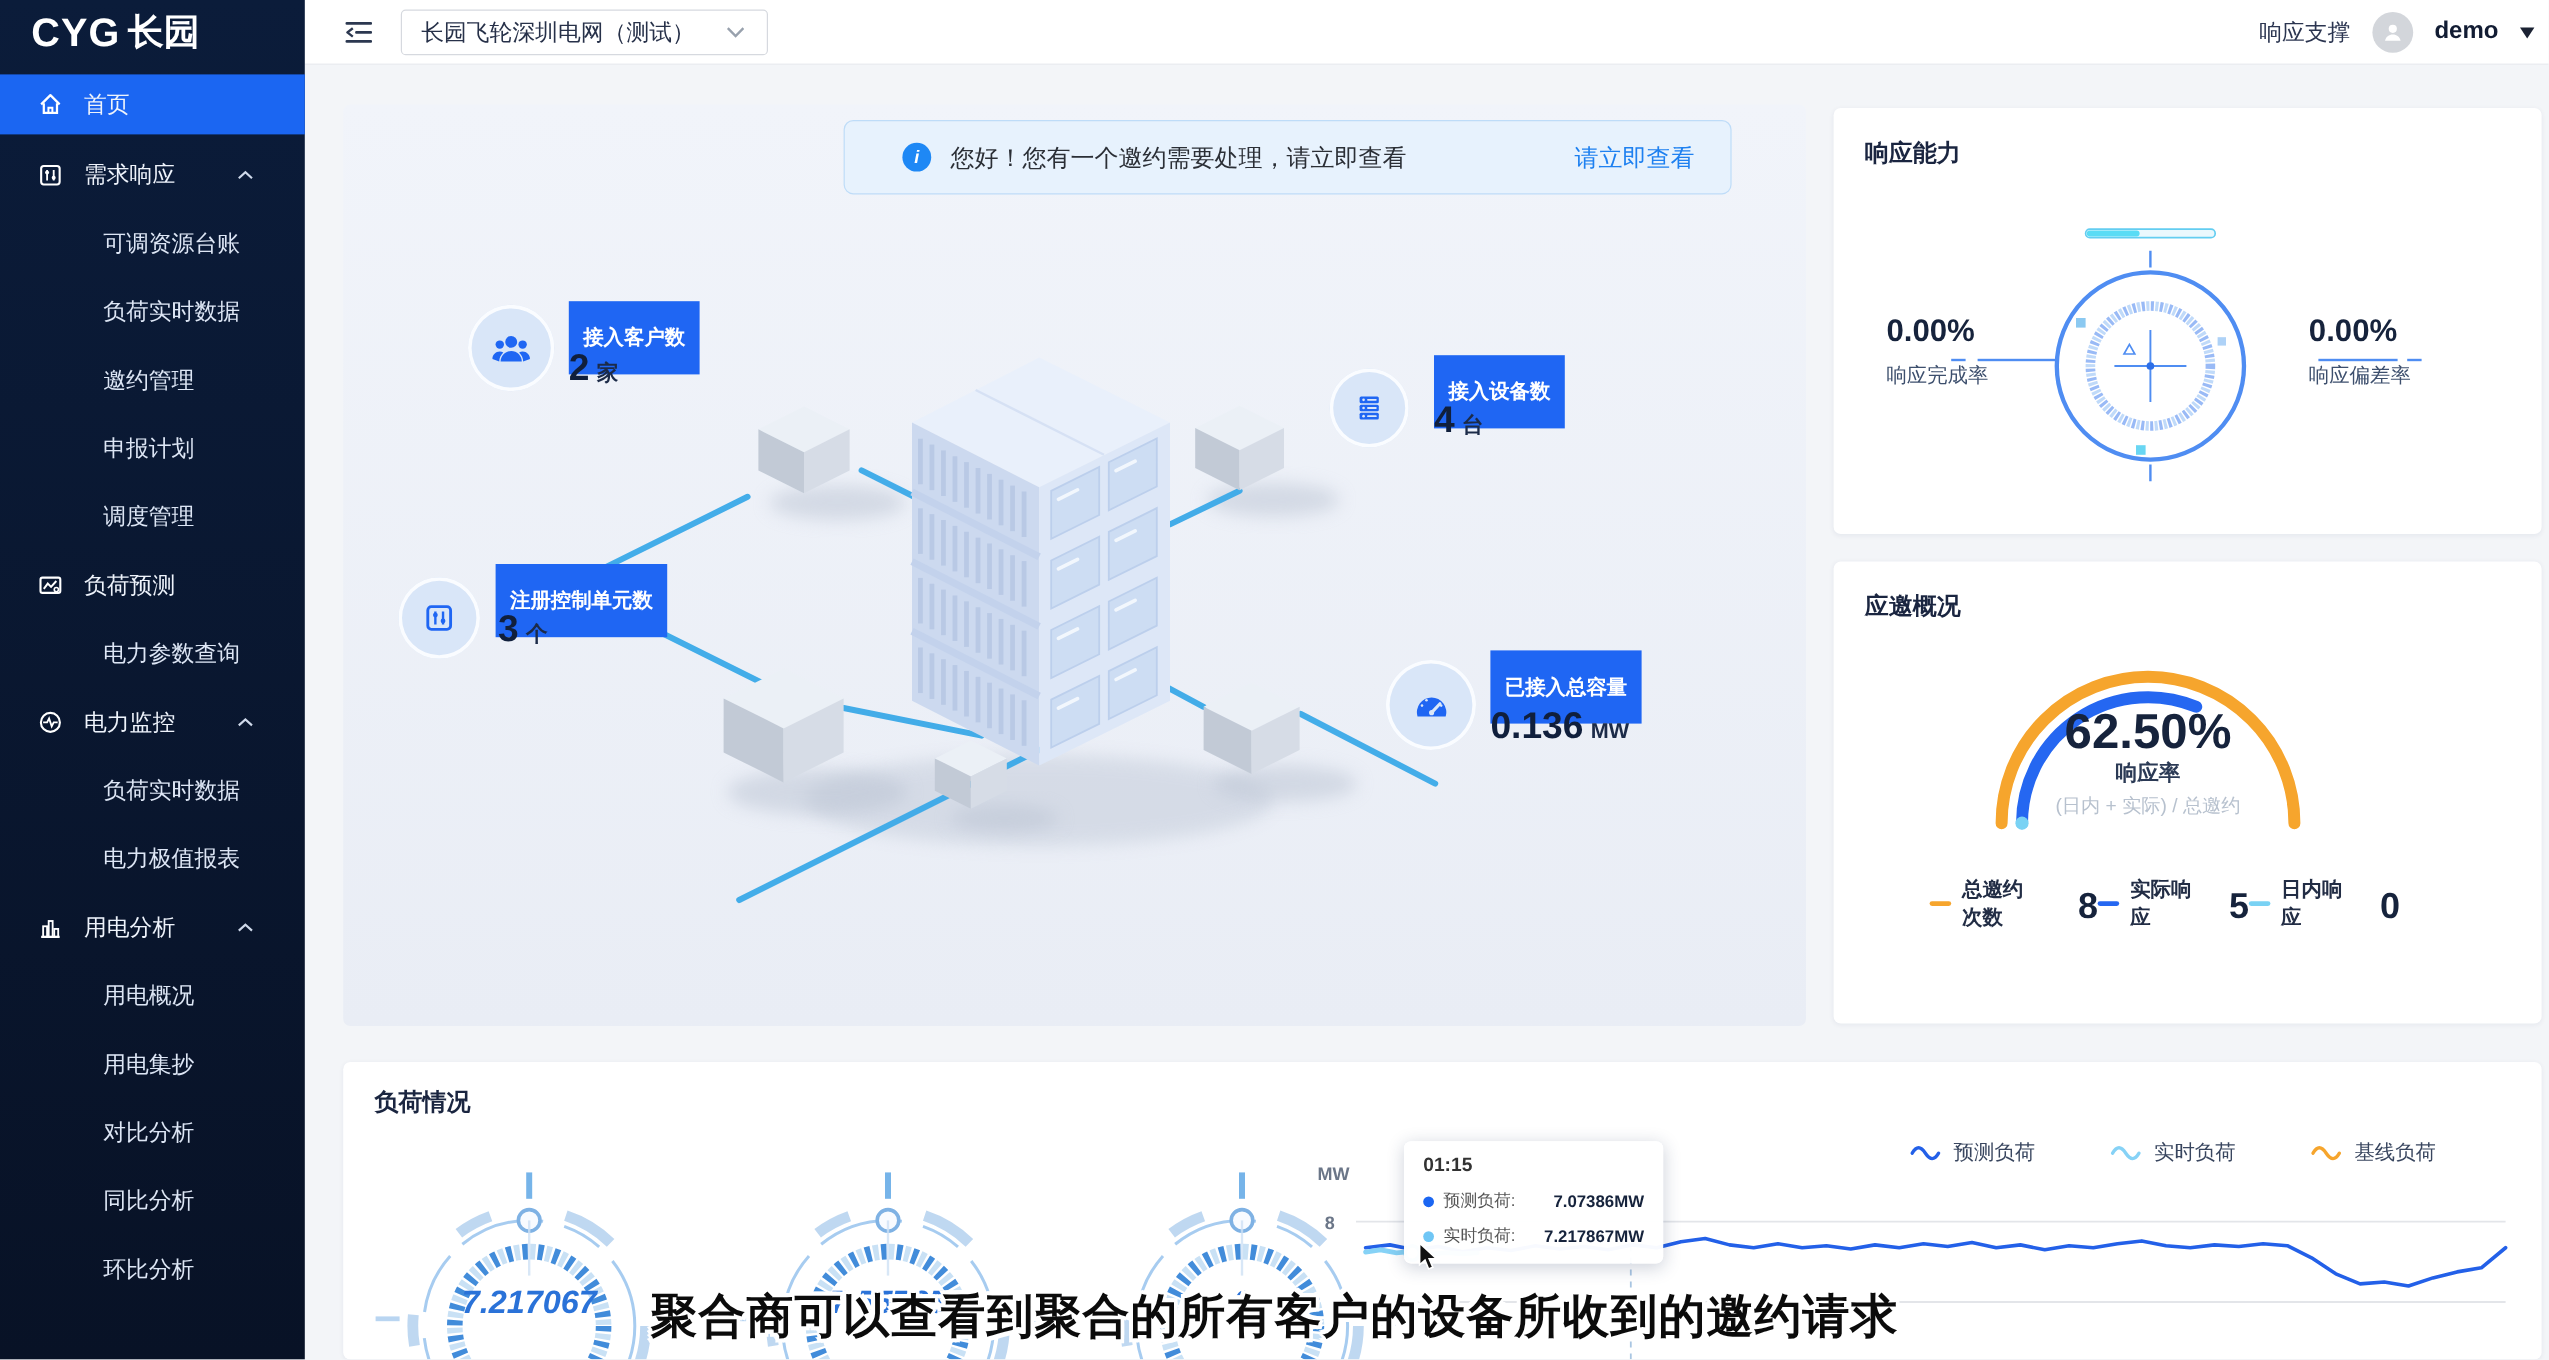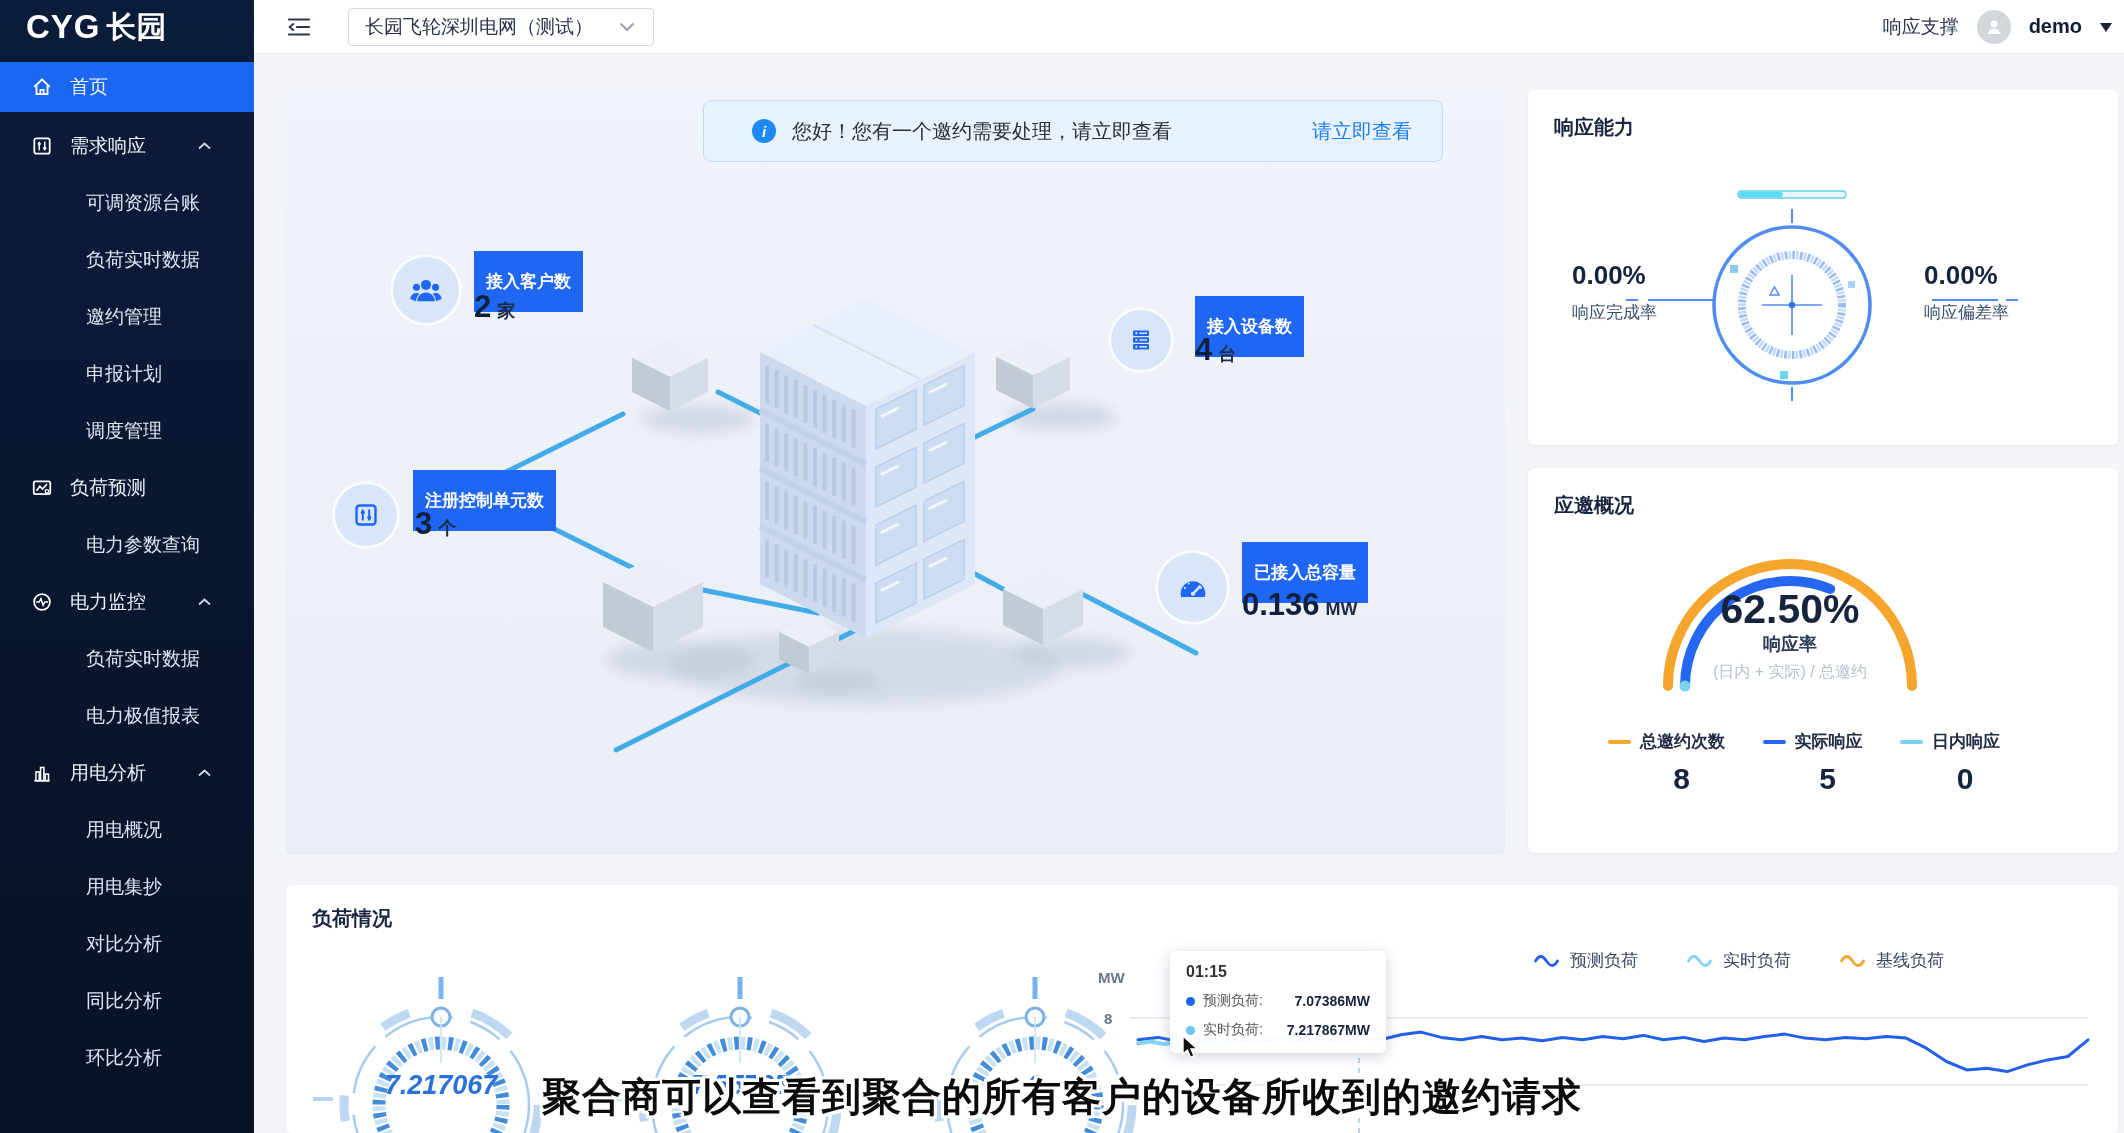--- a/index.html
+++ b/index.html
@@ -15,21 +15,21 @@
   .nav-item { height:57px; display:flex; align-items:center; padding-left:30px; color:#eef3fb; font-size:19px; cursor:pointer; }
   .nav-item.active { background:#1b66f2; height:50px; margin:2px 0 5px; }
   .nav-item .nicon { width:24px; height:24px; display:inline-flex; align-items:center; justify-content:center; }
   .nav-item .nlabel { margin-left:16px; }
   .nav-item.sub { padding-left:70px; color:#dde6f5; }
   .nav-item .chev { margin-left:auto; margin-right:42px; display:inline-flex; }
 
   
   .topbar { position:absolute; left:254px; top:0; width:1870px; height:54px; background:#fff; border-bottom:1px solid #e7e9ee; display:flex; align-items:center; z-index:9; }
   .collapse-btn { margin-left:32px; display:inline-flex; cursor:pointer; }
-  .region-select { margin-left:36px; height:38px; min-width:306px; border:1px solid #d6d9df; border-radius:4px; display:flex; align-items:center; padding:0 16px; gap:26px; font-size:19px; color:#273149; cursor:pointer; background:#fff; }
+  .region-select { margin-left:22px; height:38px; min-width:306px; border:1px solid #d6d9df; border-radius:4px; display:flex; align-items:center; padding:0 16px; gap:26px; font-size:19px; color:#273149; cursor:pointer; background:#fff; }
   .topbar-right { margin-left:auto; display:flex; align-items:center; gap:18px; padding-right:12px; }
   .support-link { font-size:19px; color:#2b3550; cursor:pointer; }
   .avatar { width:34px; height:34px; border-radius:50%; background:#d3d6db; display:inline-flex; align-items:center; justify-content:center; }
   .username { font-size:20px; font-weight:700; color:#121c33; }
   .caret-down { width:0; height:0; border:6px solid transparent; border-top:9px solid #1b2233; margin-top:8px; }
 
   
   .panel { position:absolute; background:#fff; border-radius:6px; box-shadow:0 1px 4px rgba(20,40,80,.06); }
   .panel-title { font-size:20px; font-weight:700; color:#1a2540; }
 
@@ -57,29 +57,29 @@
 
   
   .invite { left:1528px; top:468px; width:590px; height:385px; }
   .invite .panel-title { position:absolute; left:26px; top:24px; }
   .ivg { position:absolute; left:110px; top:66px; }
   .iv-center { position:absolute; left:112px; width:300px; text-align:center; }
   .iv-rate { top:118px; font-size:41px; font-weight:800; color:#16233c; }
   .iv-rate-label { top:164px; font-size:18px; font-weight:600; color:#2b3a55; }
   .iv-formula { top:194px; font-size:16px; color:#b7c1ce; }
   .iv-legend { position:absolute; left:80px; top:262px; width:392px; display:flex; justify-content:space-between; }
-  .iv-item { display:flex; flex-direction:column; }
+  .iv-item { display:flex; flex-direction:row; }
   .iv-item .head { display:flex; align-items:center; gap:9px; font-size:17px; font-weight:600; color:#222d45; }
   .iv-item .dash { width:23px; height:4px; border-radius:2px; }
   .iv-item .num { font-size:30px; font-weight:700; color:#16233c; margin-top:9px; text-align:center; padding-left:30px; }
 
   
   .load { left:286px; top:885px; width:1832px; height:248px; overflow:hidden; }
   .load .panel-title { position:absolute; left:26px; top:20px; }
-  .cl-legend { position:absolute; left:1247px; top:64px; display:flex; gap:48px; }
+  .cl-legend { position:absolute; left:1305px; top:64px; display:flex; gap:62px; }
   .cl-item { display:flex; align-items:center; gap:10px; font-size:17px; color:#39465f; cursor:pointer; }
   .load-chart { position:absolute; left:800px; top:60px; }
   .fgauge { position:absolute; top:85px; }
   .fg-val { fill:#2a72d8; font-size:27px; font-weight:700; font-style:italic; }
   .tooltip { position:absolute; left:884px; top:66px; width:216px; background:rgba(255,255,255,.97); border-radius:6px; box-shadow:0 3px 14px rgba(30,50,90,.22); padding:12px 16px 14px; z-index:6; }
   .tt-time { font-size:16px; font-weight:700; color:#333; }
   .tt-row { display:flex; align-items:center; margin-top:11px; font-size:14px; color:#555; }
   .tt-dot { width:9px; height:9px; border-radius:50%; margin-right:8px; flex:none; }
   .tt-val { margin-left:auto; font-weight:700; color:#16233c; }
   .cursor { position:absolute; left:893px; top:150px; z-index:7; }

